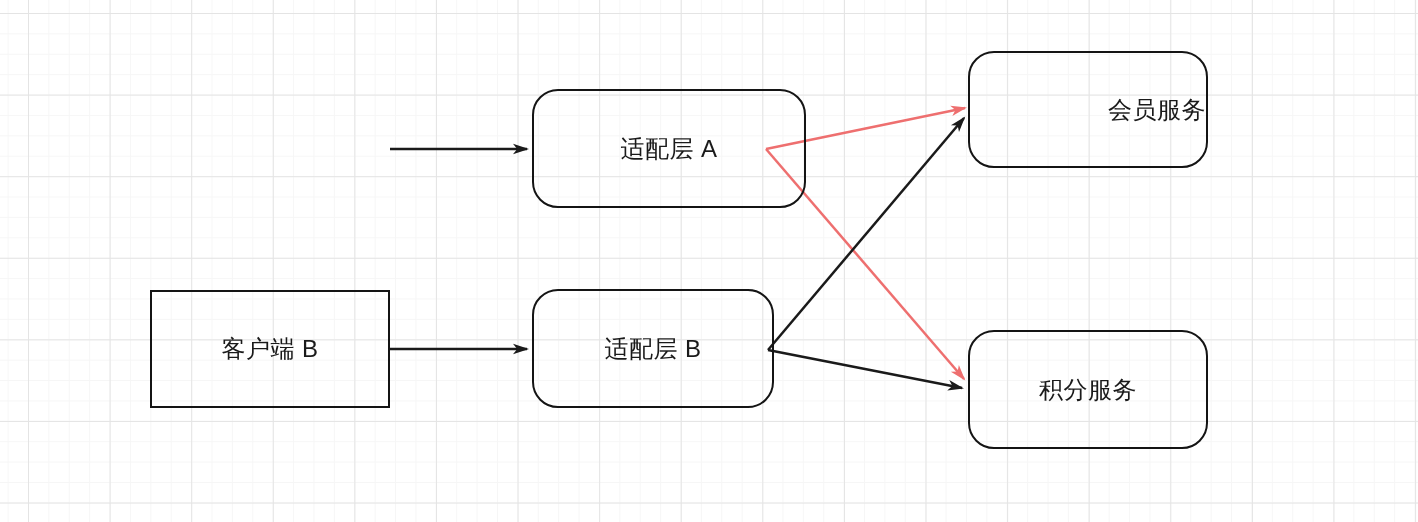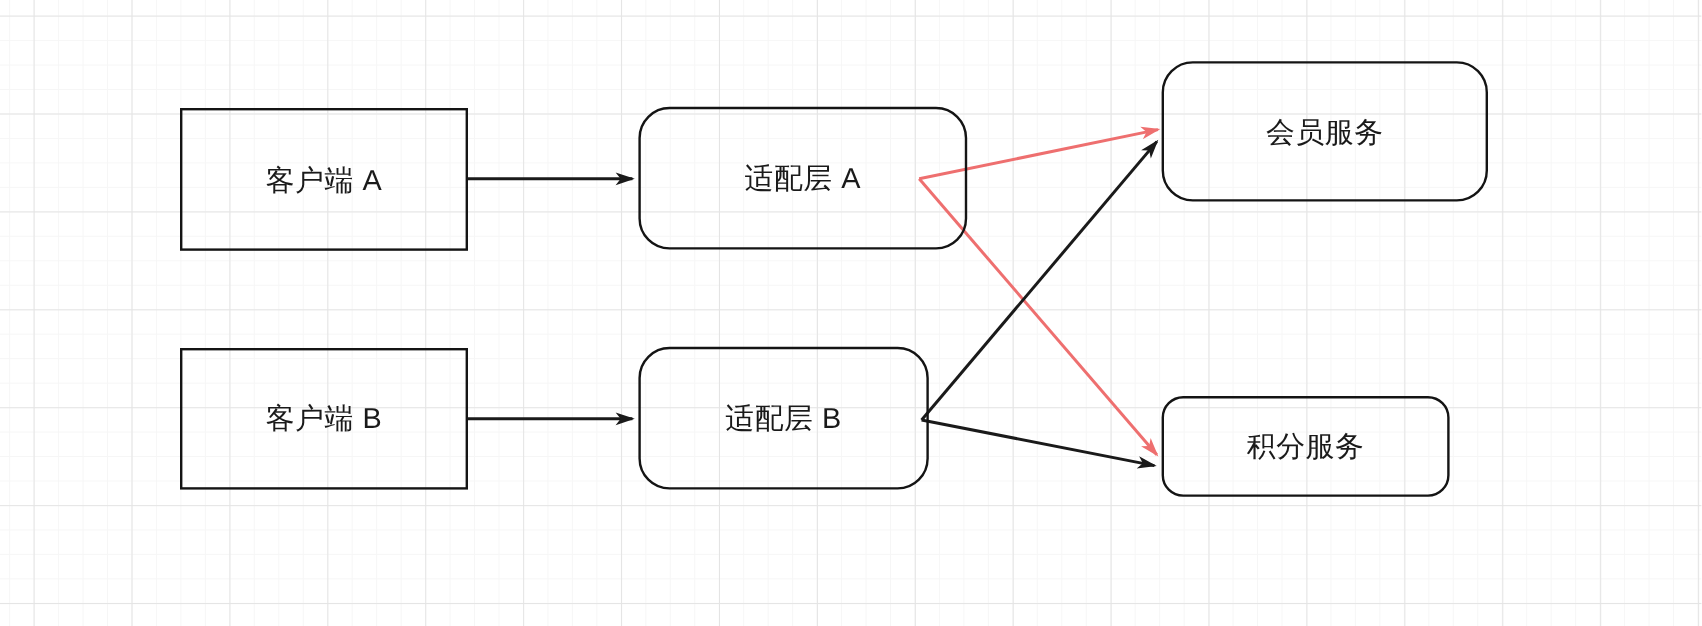--- a/index.html
+++ b/index.html
@@ -42,22 +42,22 @@
     letter-spacing: 0.5px;
     background: transparent;
     box-sizing: border-box;
     cursor: default;
   }
   .node.rounded { border-radius: 26px; }
   #node-client-a   { left: 150px; top: 90px;  width: 240px; height: 119px; }
   #node-client-b   { left: 150px; top: 290px; width: 240px; height: 118px; }
   #node-adapter-a  { left: 532px; top: 89px;  width: 274px; height: 119px; }
   #node-adapter-b  { left: 532px; top: 289px; width: 242px; height: 119px; }
-  #node-member     { left: 968px; top: 51px;  width: 272px; height: 117px; }
-  #node-points     { left: 968px; top: 330px; width: 240px; height: 84px; border-radius: 18px; }
+  #node-member     { left: 968px; top: 51px;  width: 240px; height: 117px; justify-content: flex-end; }
+  #node-points     { left: 968px; top: 330px; width: 240px; height: 119px; }
 </style>
 </head>
 <body>
 
 <div class="canvas">
 
   <svg class="edges" viewBox="0 0 1418 522" xmlns="http://www.w3.org/2000/svg">
     <defs>
       <marker id="arrow-black" markerUnits="userSpaceOnUse" markerWidth="18" markerHeight="13" viewBox="0 0 18 13" refX="15" refY="6.5" orient="auto">
         <path d="M1,1.2 L17,6.5 L1,11.8 L5.2,6.5 Z" fill="#1a1a1a"></path>
@@ -73,23 +73,20 @@
 
     <line x1="766" y1="149" x2="965" y2="108" stroke-width="2.5" marker-end="url(#arrow-red)" stroke="#ee6f6f"></line>
 
     <line x1="766" y1="149" x2="964" y2="379" stroke-width="2.5" marker-end="url(#arrow-red)" stroke="#ee6f6f"></line>
 
     <line x1="768" y1="350" x2="964" y2="118" stroke-width="2.5" marker-end="url(#arrow-black)" stroke="#1a1a1a"></line>
 
     <line x1="768" y1="350" x2="962" y2="388" stroke-width="2.5" marker-end="url(#arrow-black)" stroke="#1a1a1a"></line>
   </svg>
 
-  <div class="node" id="node-client-a">
-    <span>客户端 A</span>
-  </div>
 
   <div class="node" id="node-client-b">
     <span>客户端 B</span>
   </div>
 
   <div class="node rounded" id="node-adapter-a">
     <span>适配层 A</span>
   </div>
 
   <div class="node rounded" id="node-adapter-b">

